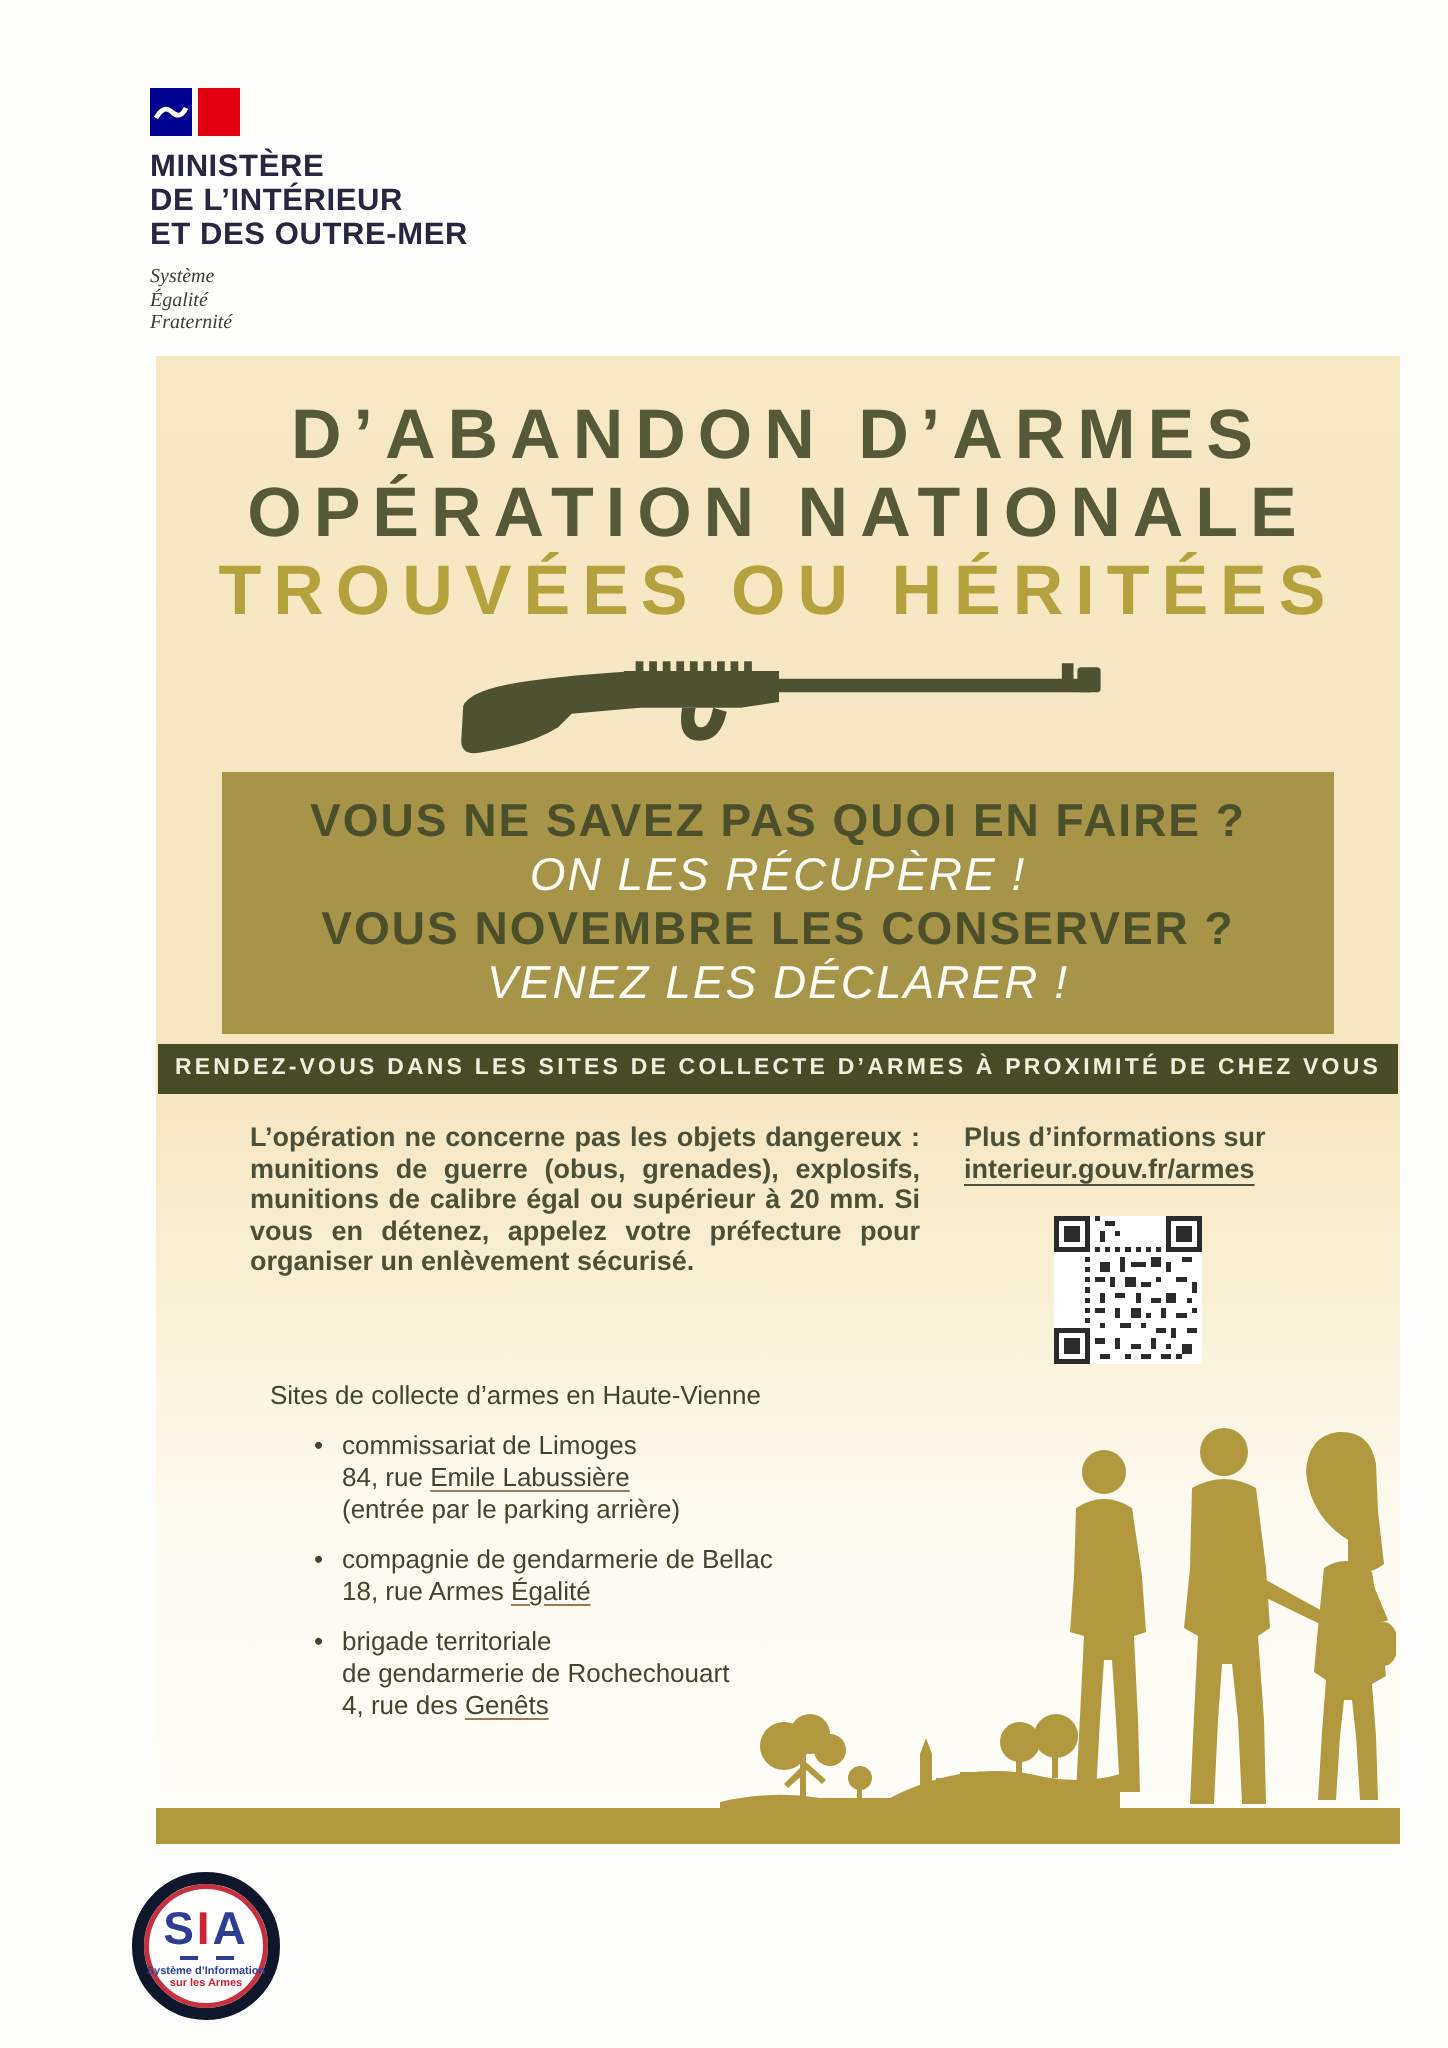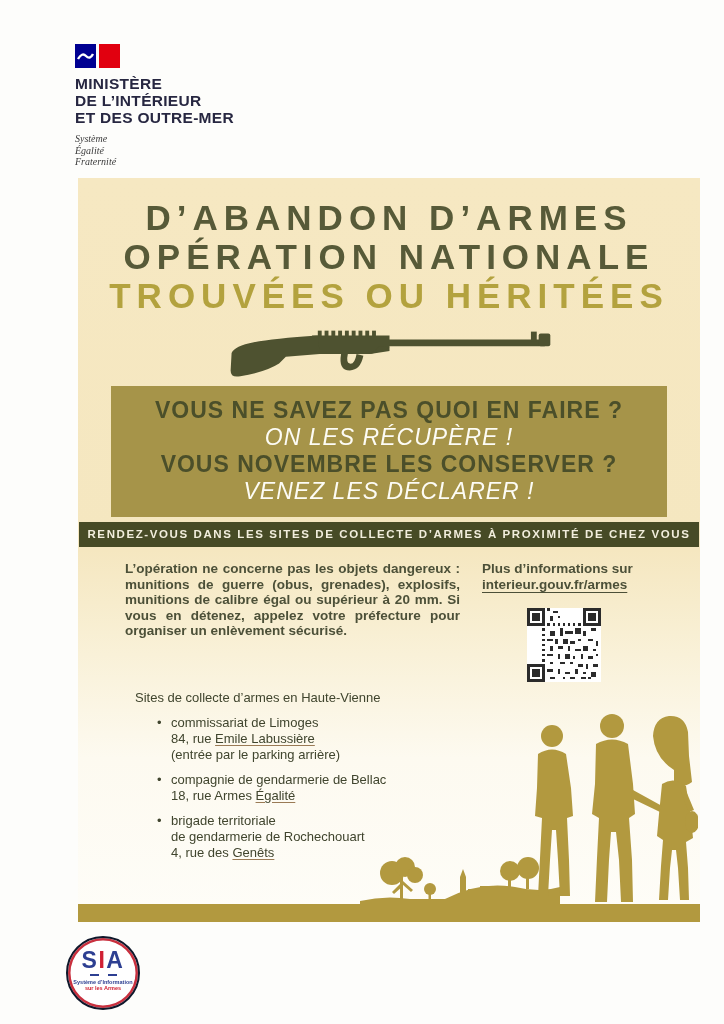--- a/index.html
+++ b/index.html
@@ -45,21 +45,21 @@
   .site-item { position:relative; margin:0 0 9px 22px; padding-left:14px; }
   .site-item::before { content:"•"; position:absolute; left:0; top:0; color:#40452e; }
   .u { text-decoration:underline; text-underline-offset:2px; text-decoration-color:#9a7a55; }
 
   .landscape { position:absolute; left:282px; bottom:17px; }
   .people { position:absolute; right:2px; bottom:16px; }
   .ground { position:absolute; left:0; bottom:0; width:100%; height:18px; background:#b2993f; }
 
   
   .sia-logo { position:absolute; left:66px; top:936px; width:74px; height:74px; border-radius:50%;
-    border:2px solid #0f172a; box-shadow:inset 0 0 0 2.5px #c9303f; background:#fff;
+    border:6px solid #0f172a; box-shadow:inset 0 0 0 2.5px #c9303f; background:#fff;
     display:flex; flex-direction:column; align-items:center; }
   .sia-letters { margin-top:11px; font-size:23px; font-weight:800; letter-spacing:1.5px; line-height:23px; }
   .sia-letters .n { color:#2d3f92; }
   .sia-letters .r { color:#d02033; }
   .sia-dashes { display:flex; gap:9px; margin-top:2px; }
   .sia-dashes i { display:block; width:9px; border-top:2px solid #2d3f92; }
   .sia-cap1 { margin-top:3px; font-size:5.5px; line-height:6px; font-weight:700; color:#2d3f92; }
   .sia-cap2 { font-size:5.5px; line-height:6px; font-weight:700; color:#d02033; }
 </style>
 </head>

